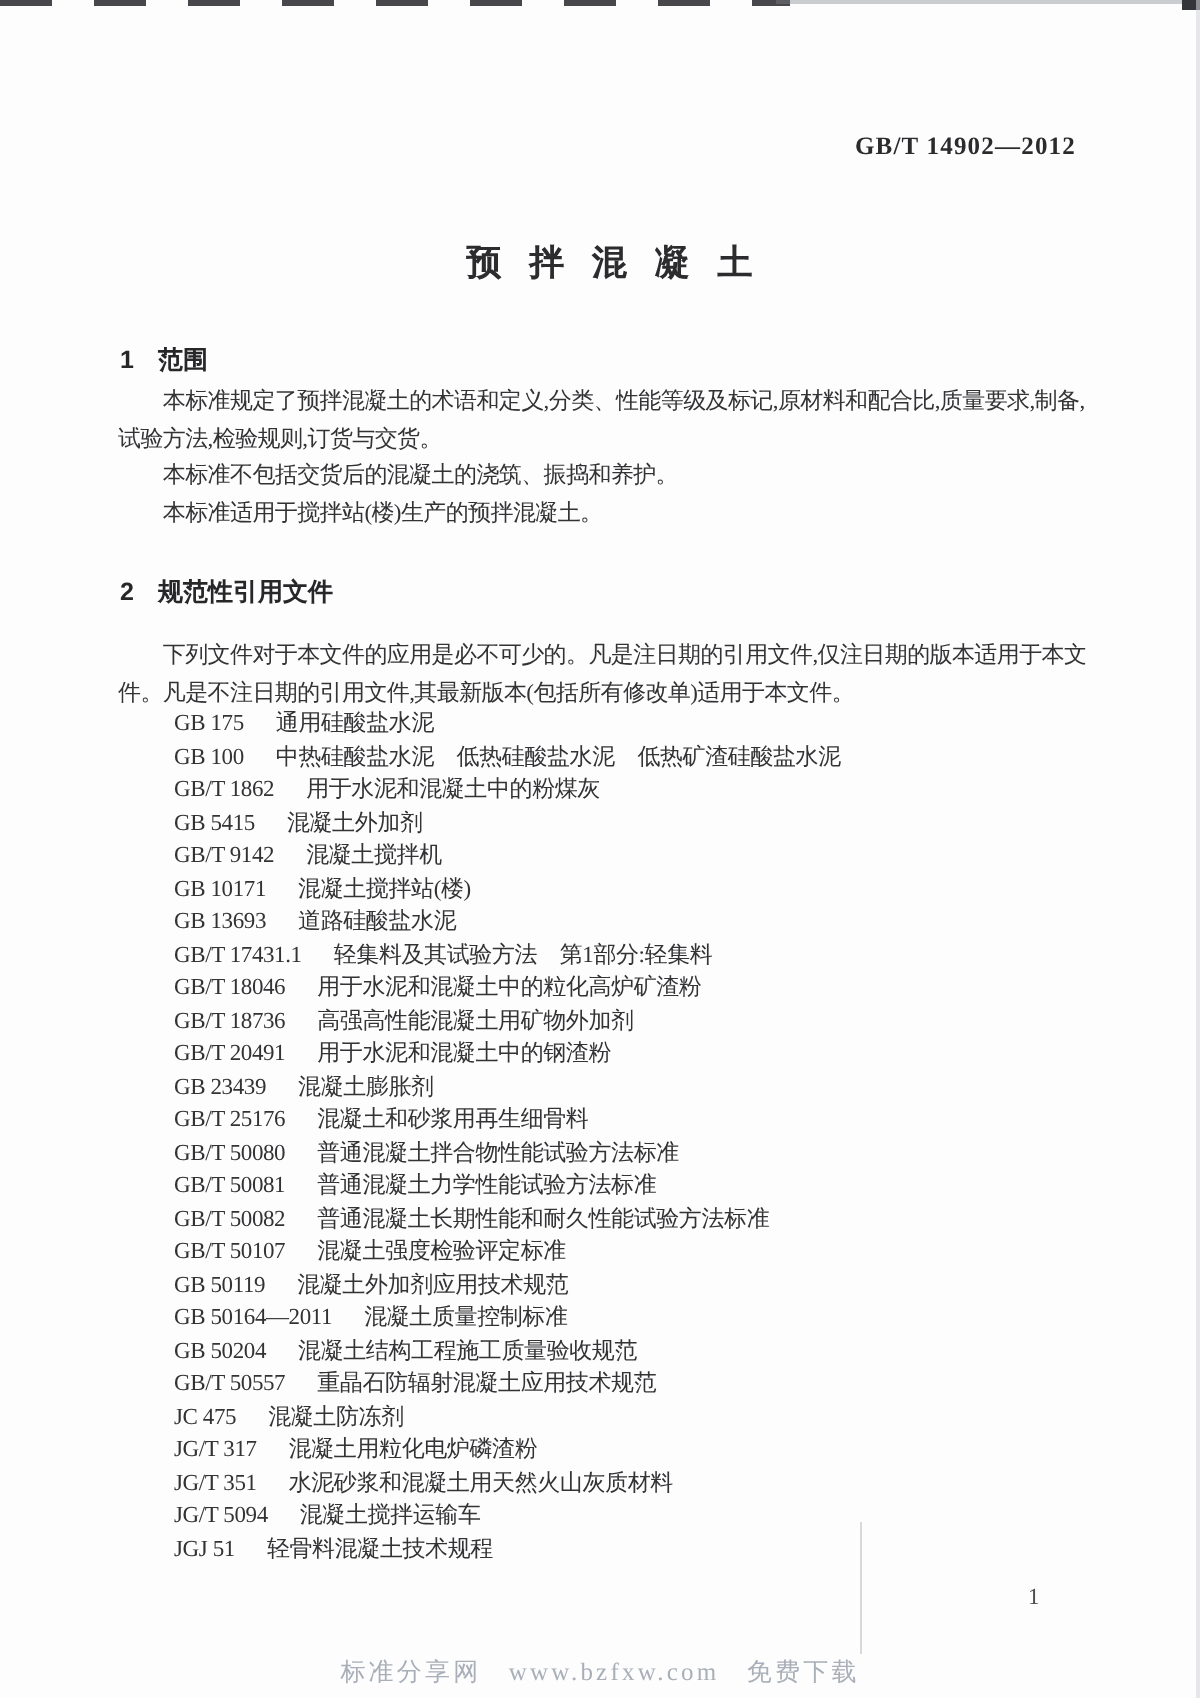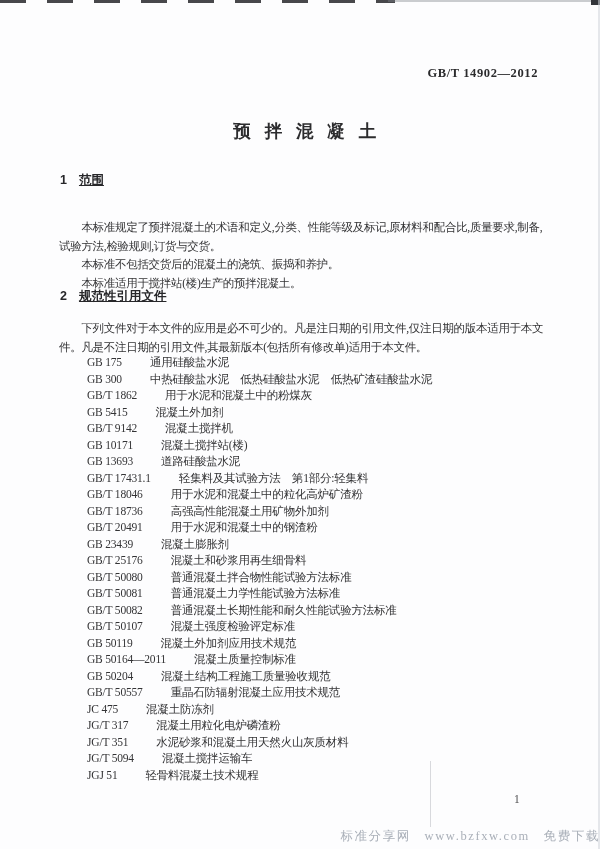--- a/index.html
+++ b/index.html
@@ -46,49 +46,49 @@
     font-family: "Liberation Sans", "DejaVu Sans", sans-serif;
     font-size: 17.5px; font-weight: bold; letter-spacing: 4.5px;
     text-indent: 10px; color: #2c2c2e;
   }
 
   .sec-head {
     position: absolute; left: 60px;
     font-family: "Liberation Sans", "DejaVu Sans", sans-serif;
     font-size: 12.5px; font-weight: bold; color: #27272a;
   }
-  .sec-head .sec-title { margin-left: 12px; text-decoration: underline; }
+  .sec-head .sec-title { margin-left: 12px; }
   .sec-head-1 { top: 172px; }
   .sec-head-2 { top: 288px; }
 
   .body-block {
     position: absolute; left: 59px; width: 484px;
     font-size: 11.5px; line-height: 18.6px; letter-spacing: -0.3px;
     color: #333335;
   }
-  .body-block-1 { top: 218px; }
+  .body-block-1 { top: 192px; }
   .body-block-2 { top: 319px; }
   .body-line { white-space: pre; }
 
   .ref-list {
     position: absolute; left: 87px; top: 354px; width: 460px;
     font-size: 11.5px; line-height: 16.5px; letter-spacing: -0.2px;
     color: #333335;
   }
   .ref-row { white-space: nowrap; }
   .ref-code { }
-  .ref-title { margin-left: 28px; }
+  .ref-title { margin-left: 16px; }
 
   .page-number {
     position: absolute; left: 514px; top: 793px;
     font-size: 11.5px; color: #4c4c4e;
   }
   .watermark {
     position: absolute; top: 828px; left: 0; width: 100%;
-    text-align: right;
+    text-align: center;
     font-size: 12.5px; letter-spacing: 1.6px; word-spacing: 9px;
     color: #a9afb8;
   }
 </style>
 </head>
 <body>
 
 <div class="page">
 
   <div class="edge-dashes"></div>
@@ -127,21 +127,21 @@
       <div class="body-line">件。凡是不注日期的引用文件,其最新版本(包括所有修改单)适用于本文件。</div>
     </div>
 
   <div class="ref-list">
 
       <div class="ref-row">
         <span class="ref-code">GB 175</span><span class="ref-title">通用硅酸盐水泥</span>
       </div>
 
       <div class="ref-row">
-        <span class="ref-code">GB 300</span><span class="ref-title">中热硅酸盐水泥　低热硅酸盐水泥　低热矿渣硅酸盐水泥</span>
+        <span class="ref-code">GB 100</span><span class="ref-title">中热硅酸盐水泥　低热硅酸盐水泥　低热矿渣硅酸盐水泥</span>
       </div>
 
       <div class="ref-row">
         <span class="ref-code">GB/T 1862</span><span class="ref-title">用于水泥和混凝土中的粉煤灰</span>
       </div>
 
       <div class="ref-row">
         <span class="ref-code">GB 5415</span><span class="ref-title">混凝土外加剂</span>
       </div>
 

